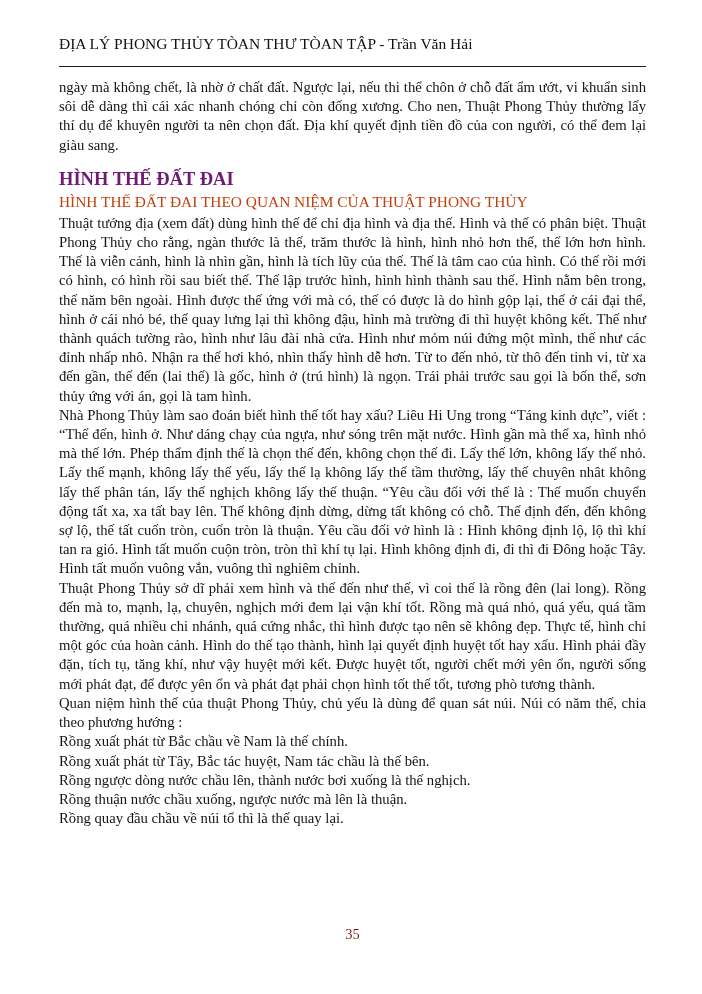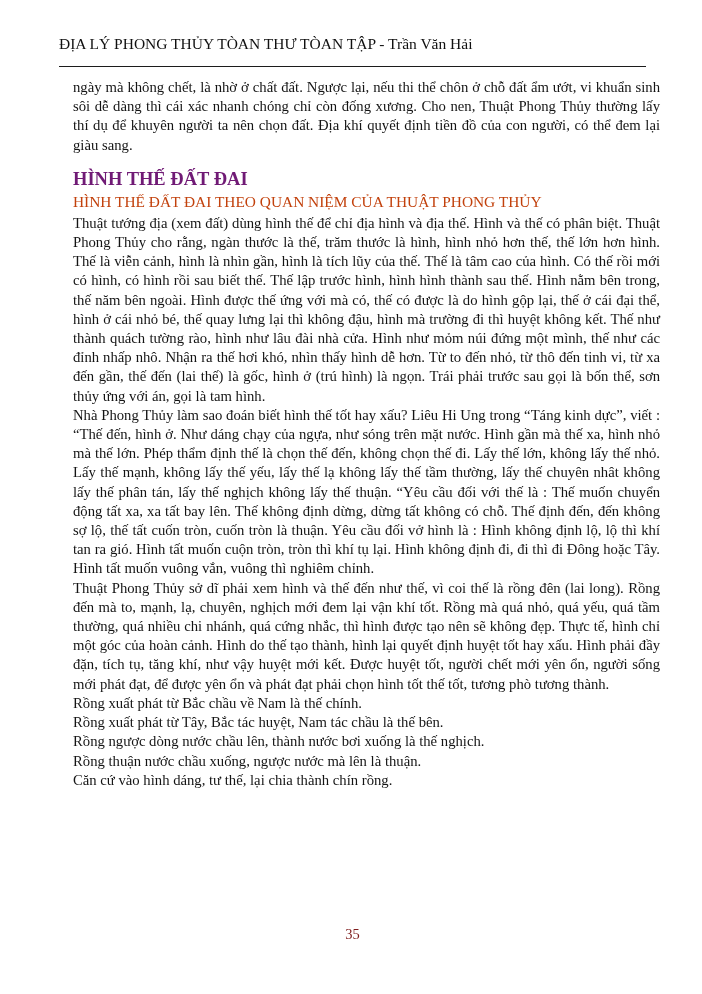--- a/index.html
+++ b/index.html
@@ -30,21 +30,21 @@
     position: absolute;
     top: 66px;
     left: 59px;
     right: 56px;
     height: 0;
     border-top: 1.6px solid #1c1c1c;
   }
   .content {
     position: absolute;
     top: 78px;
-    left: 73px;
+    left: 59px;
     width: 587px;
   }
   .para {
     margin: 0;
     font-size: 14.7px;
     line-height: 19.2px;
     text-align: justify;
     color: #141414;
   }
   .section-heading {
@@ -87,24 +87,25 @@
       </div>
 
     <h1 class="section-heading">HÌNH THẾ ĐẤT ĐAI</h1>
 
     <h2 class="section-subheading">HÌNH THẾ ĐẤT ĐAI THEO QUAN NIỆM CỦA THUẬT PHONG THỦY</h2>
 
     <div>
         <p class="para">Thuật tướng địa (xem đất) dùng hình thế để chỉ địa hình và địa thế. Hình và thế có phân biệt. Thuật Phong Thủy cho rằng, ngàn thước là thế, trăm thước là hình, hình nhỏ hơn thế, thế lớn hơn hình. Thế là viễn cảnh, hình là nhìn gần, hình là tích lũy của thế. Thế là tâm cao của hình. Có thế rồi mới có hình, có hình rồi sau biết thế. Thế lập trước hình, hình hình thành sau thế. Hình nằm bên trong, thế năm bên ngoài. Hình được thế ứng với mà có, thế có được là do hình gộp lại, thế ở cái đại thể, hình ở cái nhỏ bé, thế quay lưng lại thì không đậu, hình mà trường đi thì huyệt không kết. Thế như thành quách tường rào, hình như lâu đài nhà cửa. Hình như mỏm núi đứng một mình, thế như các đỉnh nhấp nhô. Nhận ra thế hơi khó, nhìn thấy hình dễ hơn. Từ to đến nhỏ, từ thô đến tinh vi, từ xa đến gần, thế đến (lai thế) là gốc, hình ở (trú hình) là ngọn. Trái phải trước sau gọi là bốn thể, sơn thủy ứng với án, gọi là tam hình.</p>
         <p class="para">Nhà Phong Thủy làm sao đoán biết hình thế tốt hay xấu? Liêu Hi Ung trong “Táng kinh dực”, viết : “Thế đến, hình ở. Như dáng chạy của ngựa, như sóng trên mặt nước. Hình gần mà thế xa, hình nhỏ mà thế lớn. Phép thẩm định thế là chọn thế đến, không chọn thế đi. Lấy thế lớn, không lấy thế nhỏ. Lấy thế mạnh, không lấy thế yếu, lấy thế lạ không lấy thế tầm thường, lấy thế chuyên nhât không lấy thế phân tán, lấy thế nghịch không lấy thế thuận. “Yêu cầu đối với thế là : Thế muốn chuyển động tất xa, xa tất bay lên. Thế không định dừng, dừng tất không có chỗ. Thế định đến, đến không sợ lộ, thế tất cuốn tròn, cuốn tròn là thuận. Yêu cầu đối vở hình là : Hình không định lộ, lộ thì khí tan ra gió. Hình tất muốn cuộn tròn, tròn thì khí tụ lại. Hình không định đi, đi thì đi Đông hoặc Tây. Hình tất muốn vuông vắn, vuông thì nghiêm chỉnh.</p>
         <p class="para">Thuật Phong Thủy sở dĩ phải xem hình và thế đến như thế, vì coi thế là rồng đên (lai long). Rồng đến mà to, mạnh, lạ, chuyên, nghịch mới đem lại vận khí tốt. Rồng mà quá nhỏ, quá yếu, quá tầm thường, quá nhiều chi nhánh, quá cứng nhắc, thì hình được tạo nên sẽ không đẹp. Thực tế, hình chỉ một góc của hoàn cảnh. Hình do thế tạo thành, hình lại quyết định huyệt tốt hay xấu. Hình phải đầy đặn, tích tụ, tăng khí, như  vậy huyệt mới kết. Được huyệt tốt, người chết mới yên ổn, người sống mới phát đạt, để được yên ổn và phát đạt phải chọn hình tốt thế tốt, tương phò tương thành.</p>
+        <p class="para">Quan niệm hình thế của thuật Phong Thủy, chủ yếu là dùng để quan sát núi. Núi có năm thế, chia theo phương hướng :</p>
         <p class="para">Rồng xuất phát từ Bắc chầu về Nam là thế chính.</p>
         <p class="para">Rồng xuất phát từ Tây, Bắc tác huyệt, Nam tác chầu là thế bên.</p>
         <p class="para">Rồng ngược dòng nước chầu lên, thành nước bơi xuống là thế nghịch.</p>
         <p class="para">Rồng thuận nước chầu xuống, ngược nước mà lên là thuận.</p>
-        <p class="para">Căn cứ vào hình dáng, tư thế, lại chia thành chín rồng.</p>
+        <p class="para">Rồng quay đầu chầu về núi tổ thì là thế quay lại.</p>
       </div>
 
   </div>
 
   <div class="page-footer">35</div>
 
 </div>
 
 </body></html>

